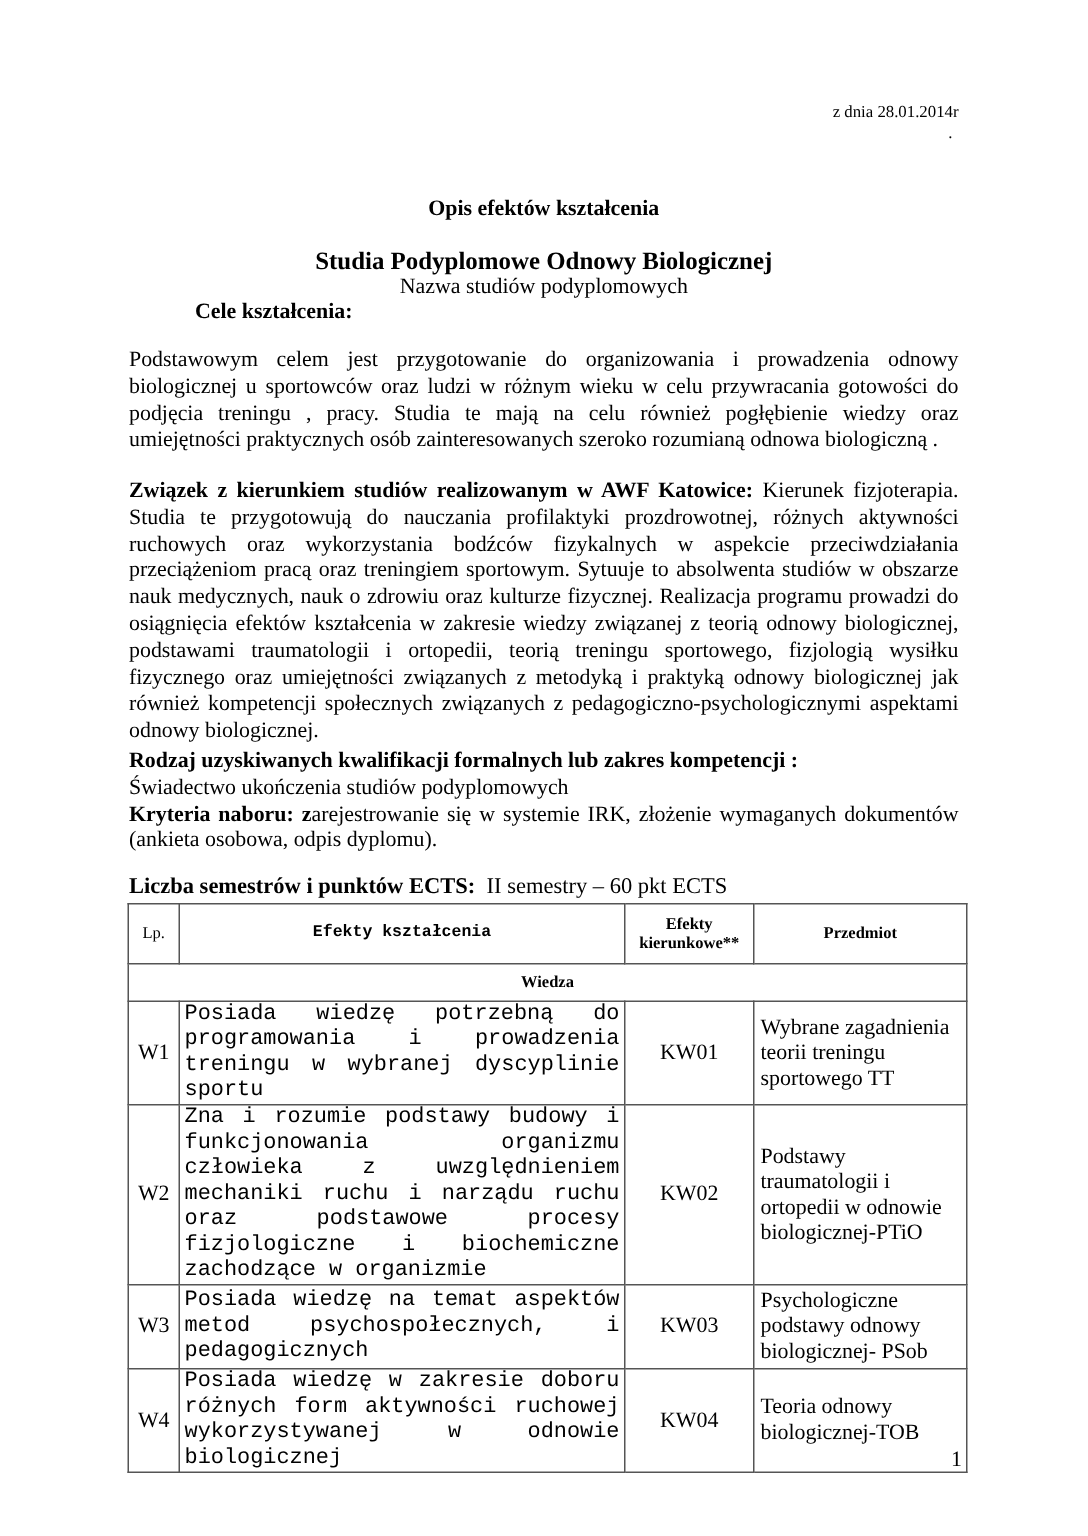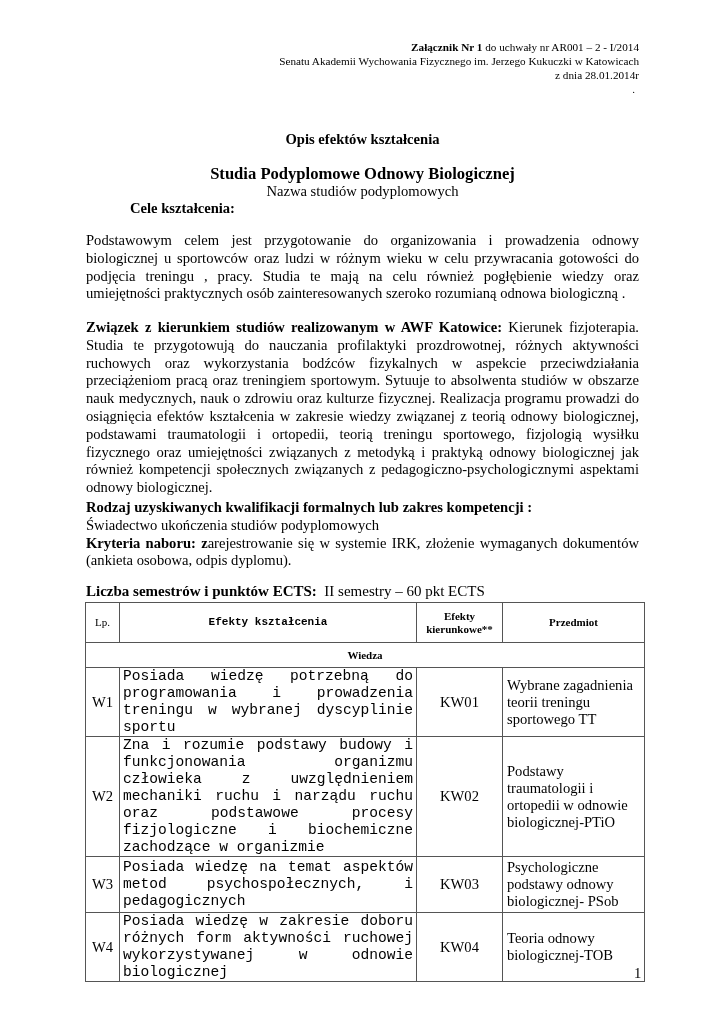--- a/index.html
+++ b/index.html
@@ -50,22 +50,20 @@
   .r3 { height: 56px; }
   .r4 { height: 52px; }
   .pr-text { padding-left: 4px !important; }
   .page-num { position: absolute; left: 634px; top: 965px; font-size: 14.6px; }
 </style>
 </head>
 <body>
 
 <div class="page">
 
-  <div class="hdr hdr-1"><span class="b">Załącznik Nr 1</span><span> do uchwały nr AR001 – 2 - I/2014</span></div>
-  <div class="hdr hdr-2">Senatu Akademii Wychowania Fizycznego im. Jerzego Kukuczki w Katowicach</div>
   <div class="hdr hdr-3">z dnia 28.01.2014r</div>
   <div class="hdr hdr-4">.</div>
 
   <div class="center title1">Opis efektów kształcenia</div>
   <div class="center title2">Studia Podyplomowe Odnowy Biologicznej</div>
   <div class="center title3">Nazwa studiów podyplomowych</div>
 
   <div class="block cele">Cele kształcenia:</div>
   <div class="block p1">Podstawowym celem jest przygotowanie do organizowania i prowadzenia odnowy biologicznej  u sportowców oraz ludzi w różnym wieku w celu przywracania gotowości do podjęcia treningu , pracy.  Studia te mają na celu również pogłębienie wiedzy oraz umiejętności praktycznych osób  zainteresowanych  szeroko rozumianą odnowa biologiczną .</div>
 

